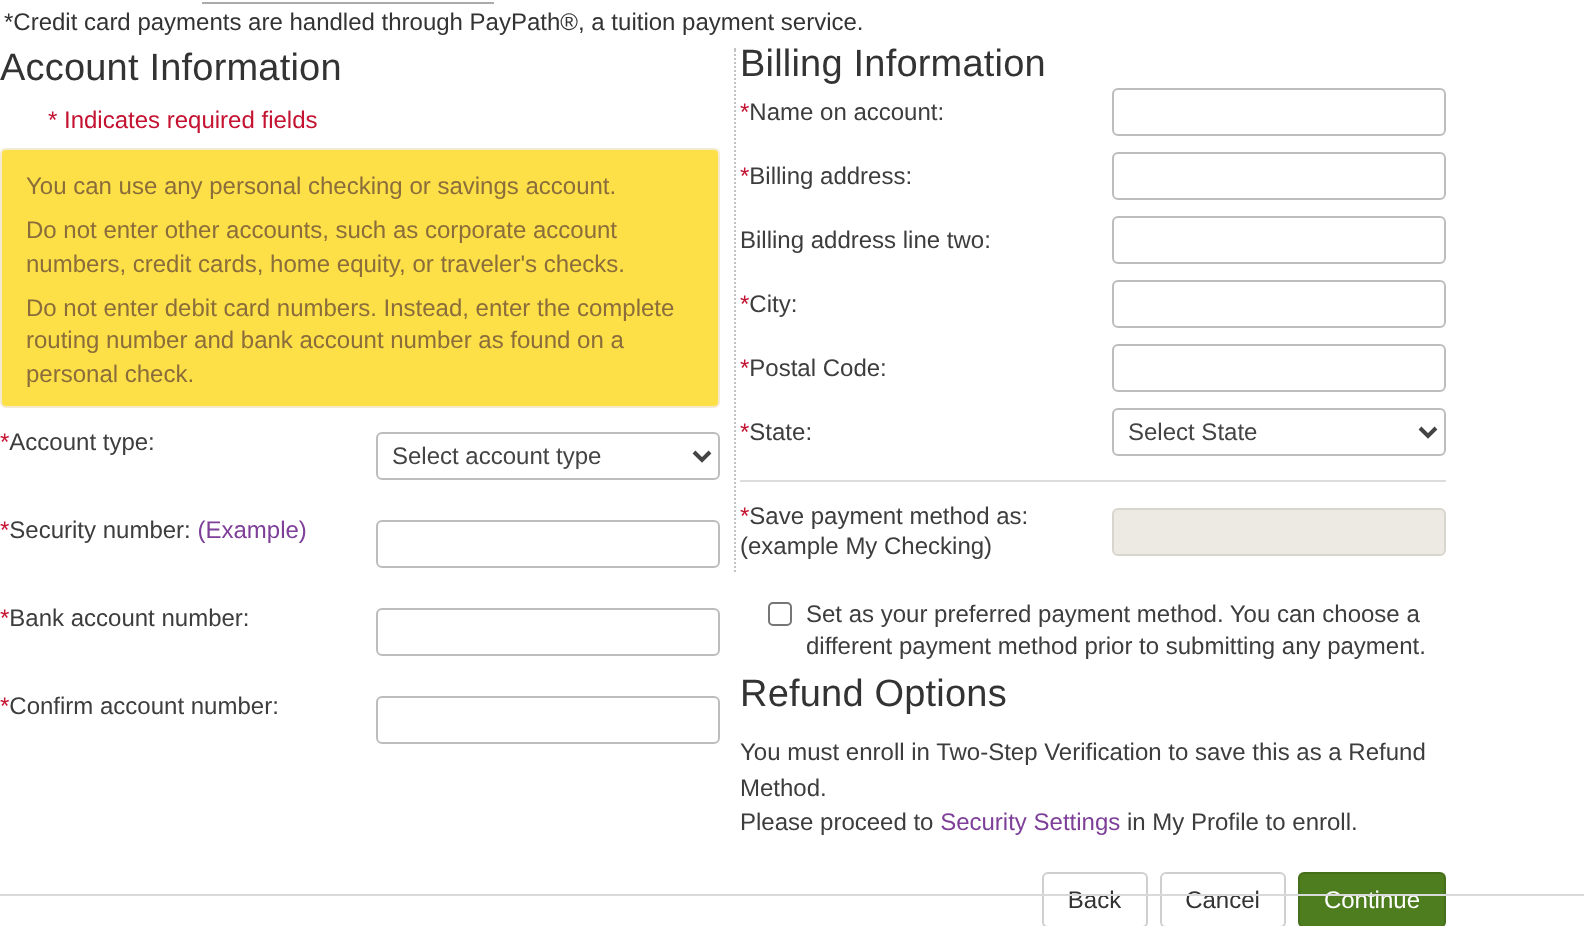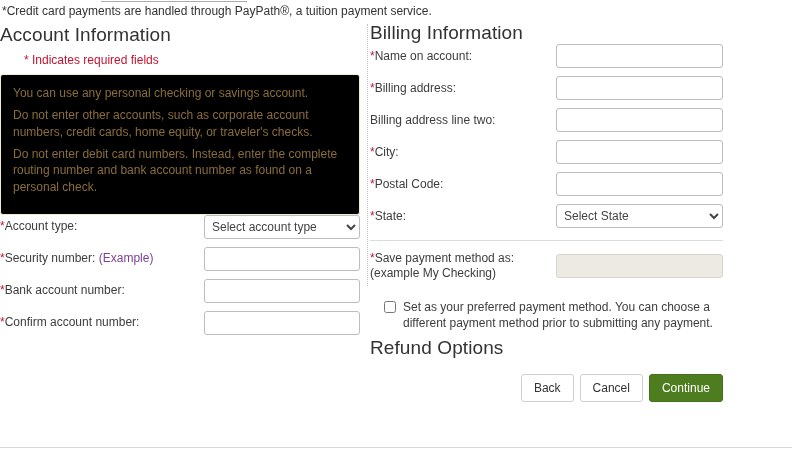--- a/index.html
+++ b/index.html
@@ -47,38 +47,38 @@
     border-top: 1px solid #d9d9d9;
   }
   .required-note {
     color: #c41230;
     margin-top: 7px;
     font-size: 12px;
     margin-left: 24px;
   }
   .info-box {
     margin-top: 7px;
-    background: #000000;
+    background: #fde047;
     border: 1px solid #f3ead0;
     border-radius: 3px;
-    padding: 10px 12px 13px 12px;
+    padding: 10px 12px 2px 12px;
     color: #8a6d3b;
     width: 360px;
   }
   .info-box p { margin: 0 0 6px 0; line-height: 1.36; }
   .form-row {
     display: flex;
     justify-content: space-between;
     align-items: center;
     margin-bottom: 8px;
   }
   .form-row .lbl { flex: 1; padding-right: 8px; line-height: 1.25; }
   .req { color: #c41230; }
   .left-col .form-row:first-of-type { margin-top: 8px; }
-  .left-col .txt, .left-col .sel { width: 156px; }
+  .left-col .txt, .left-col .sel { width: 172px; margin-top: 12px; }
   .right-col .txt, .right-col .sel { width: 167px; }
   .txt {
     height: 24px;
     border: 1px solid #bdbdbd;
     border-radius: 3px;
     background: #fff;
     font-family: inherit;
     font-size: 12px;
     padding: 0 7px;
     color: #333;
@@ -226,20 +226,24 @@
       <input class="txt" type="text" disabled="" value="" style="">
     </div>
 
     <div class="checkbox-row">
       <input type="checkbox" style="">
       <span class="cb-lbl">Set as your preferred payment method. You can choose a different payment method prior to submitting any payment.</span>
     </div>
 
     <h2 class="refund-title">Refund Options</h2>
 
+    <div class="refund-text">
+      <span>You must enroll in Two-Step Verification to save this as a Refund Method.</span><br>
+      <span>Please proceed to </span><a class="link">Security Settings</a><span> in My Profile to enroll.</span>
+    </div>
 
     <div class="button-row">
       <button class="btn">Back</button>
       <button class="btn">Cancel</button>
       <button class="btn btn-primary">Continue</button>
     </div>
   </div>
 
   <div class="bottom-divider"></div>
 </div>

